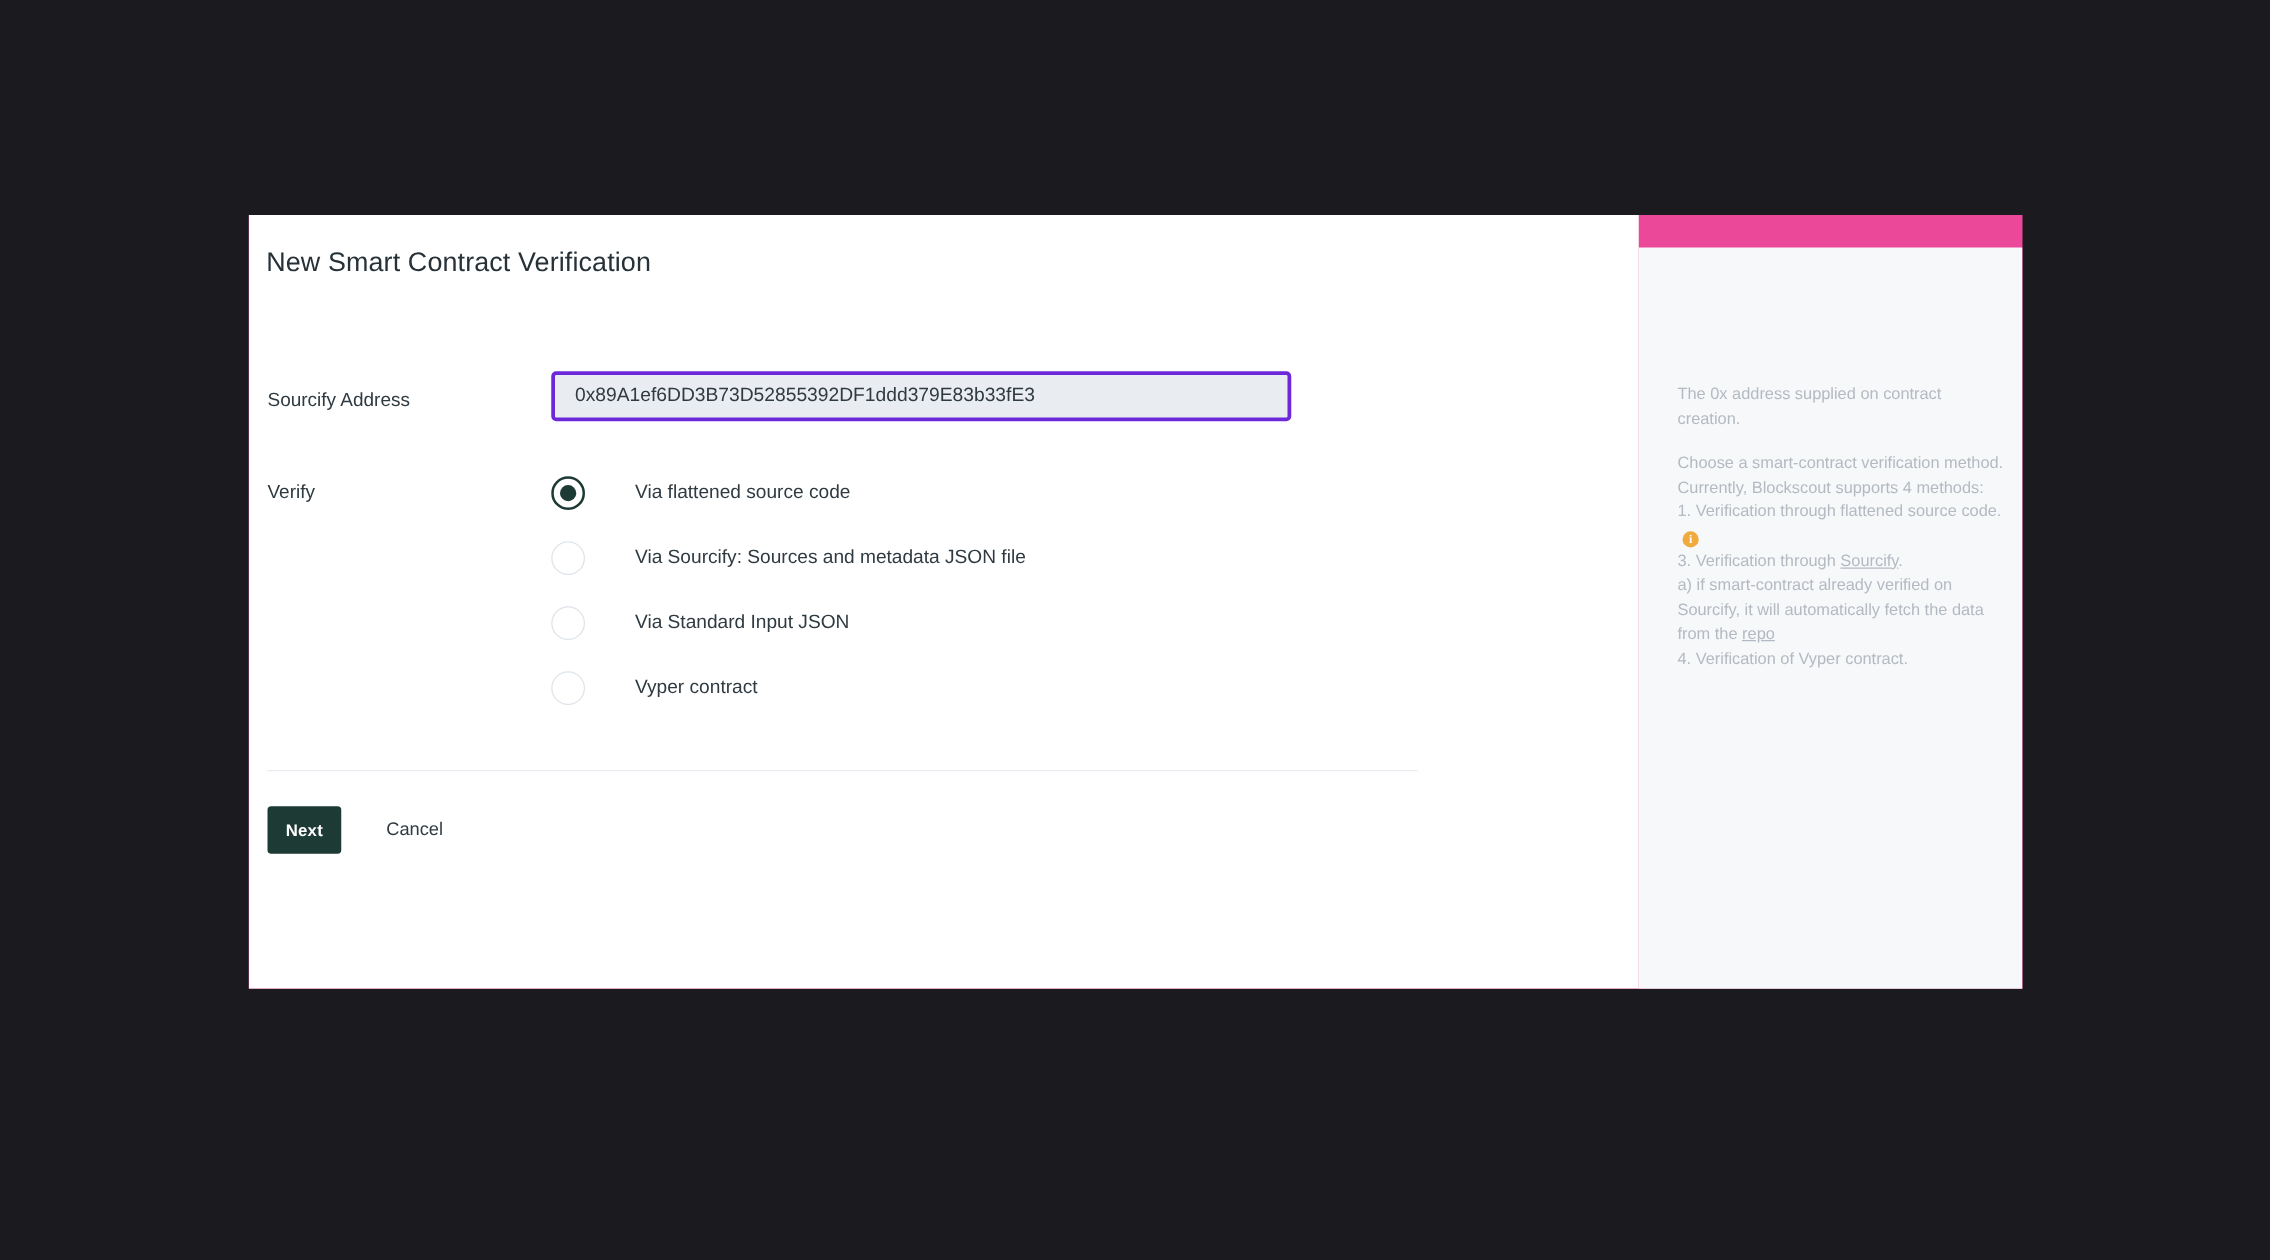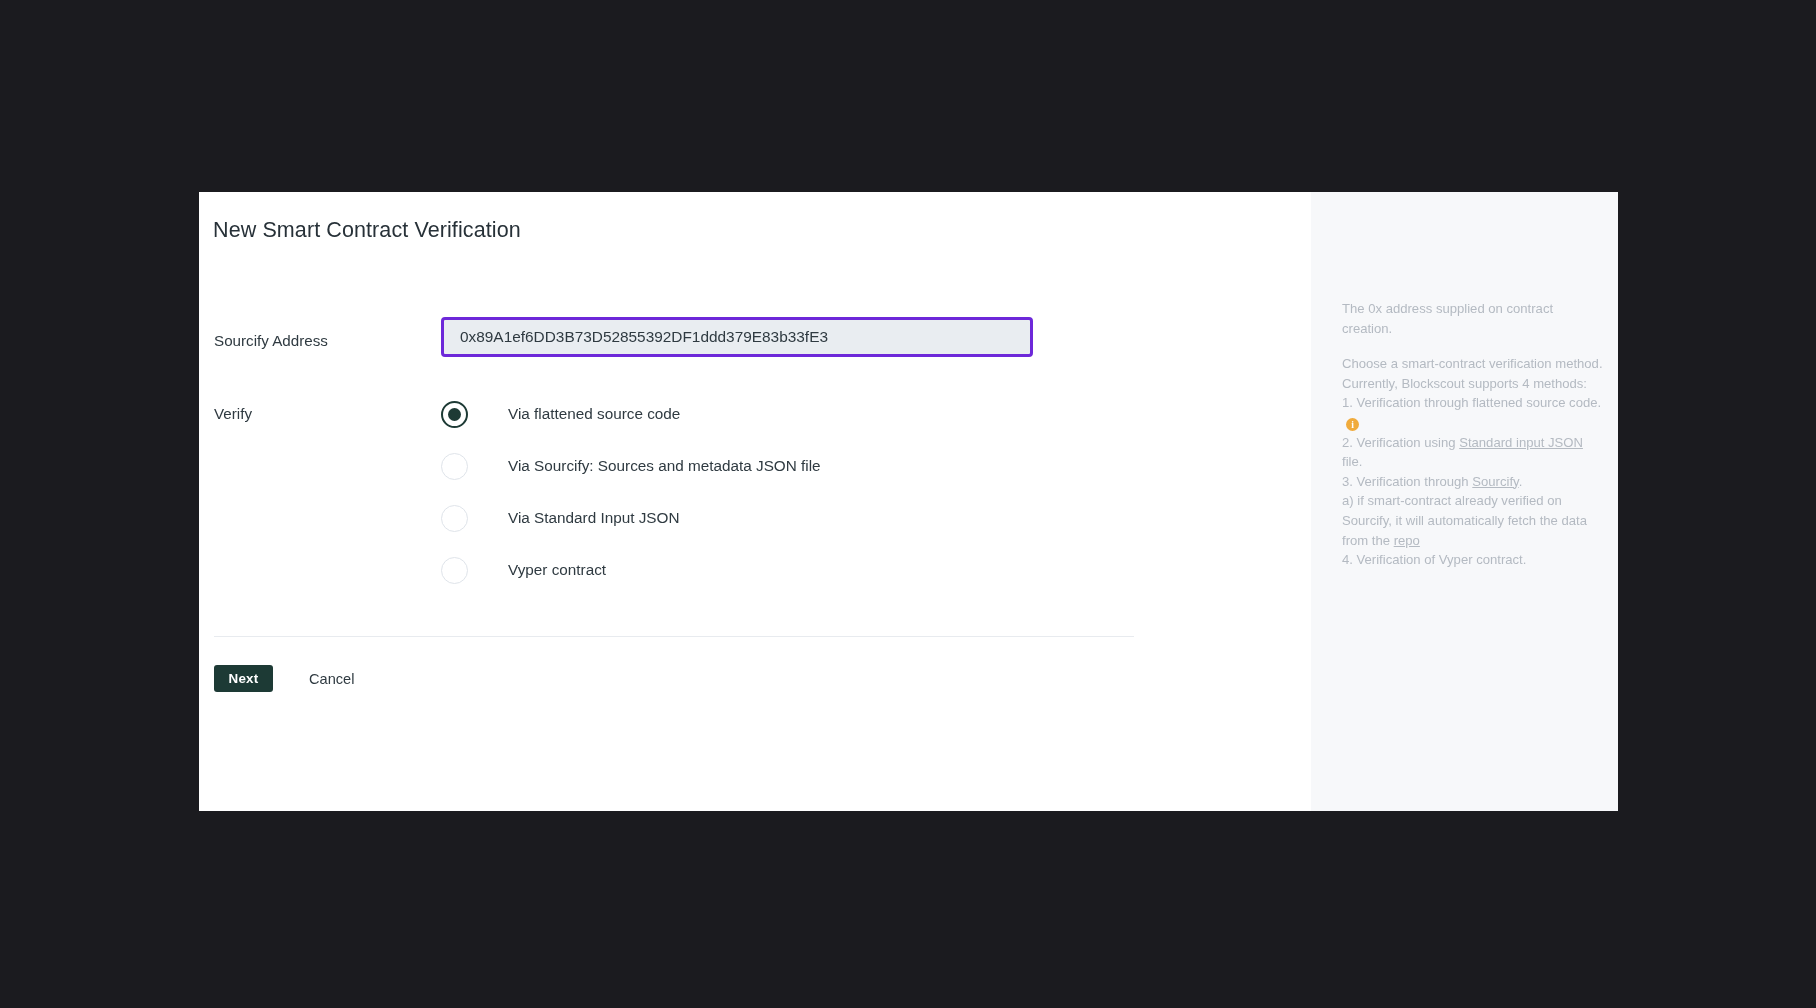--- a/index.html
+++ b/index.html
@@ -16,21 +16,21 @@
     position: relative;
     width: 1816px;
     height: 1008px;
     background: #1b1b1f;
   }
 
   
   .card {
     position: absolute;
     left: 199px;
-    top: 192px;
+    top: 172px;
     width: 1419px;
     height: 619px;
     background: #ec4899;
     display: flex;
     overflow: hidden;
   }
 
   
   .form-pane {
     position: relative;
@@ -132,21 +132,21 @@
 
   .actions {
     position: absolute;
     left: 15px;
     top: 473px;
     display: flex;
     align-items: center;
   }
   .btn-next {
     width: 59px;
-    height: 27px;
+    height: 38px;
     background: #1d3a35;
     color: #ffffff;
     border: none;
     border-radius: 3px;
     font-family: "Liberation Sans", sans-serif;
     font-size: 13.4px;
     font-weight: bold;
     cursor: pointer;
     letter-spacing: .2px;
     text-align: center;
@@ -160,20 +160,21 @@
     color: #2f3a41;
     cursor: pointer;
   }
 
   
   .help-pane {
     position: relative;
     width: 307px;
     height: 100%;
     background: #f7f8fa;
+    margin-top: 26px;
   }
   .help-inner {
     position: absolute;
     left: 31px;
     top: 107px;
     width: 262px;
     font-size: 13.1px;
     line-height: 19.6px;
     color: #b4bac2;
   }
@@ -253,21 +254,20 @@
     <div class="help-pane">
       <div class="help-inner">
 
         <div class="help-block">The 0x address supplied on contract creation.</div>
 
         <div class="help-block">
           <span class="help-line">Choose a smart-contract verification method. Currently, Blockscout supports 4 methods:</span>
 
           <span class="help-line"><span>1. Verification through flattened source code.</span><span class="info-icon">i</span></span>
 
-          <span class="help-line"><span>2. Verification using </span><a class="help-link" href="#">Standard input JSON</a><span> file.</span></span>
 
           <span class="help-line"><span>3. Verification through </span><a class="help-link" href="#">Sourcify</a><span>.</span></span>
 
           <span class="help-line"><span>a) if smart-contract already verified on Sourcify, it will automatically fetch the data from the </span><a class="help-link" href="#">repo</a></span>
 
 
           <span class="help-line">4. Verification of Vyper contract.</span>
         </div>
 
       </div>

